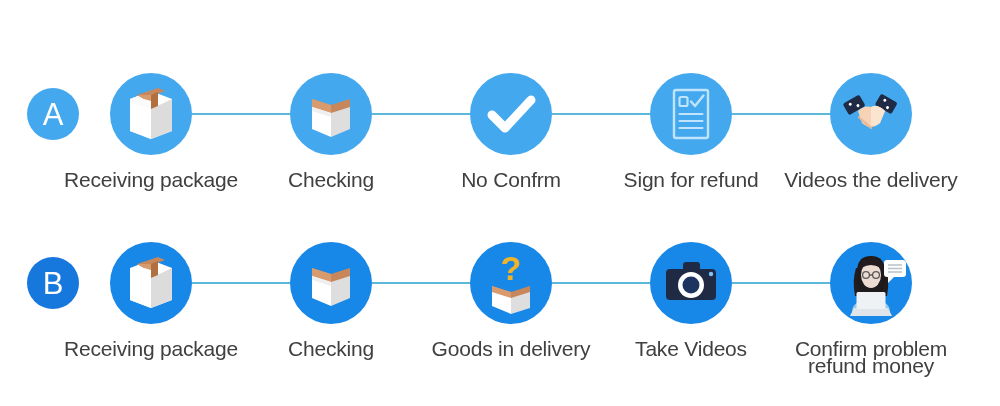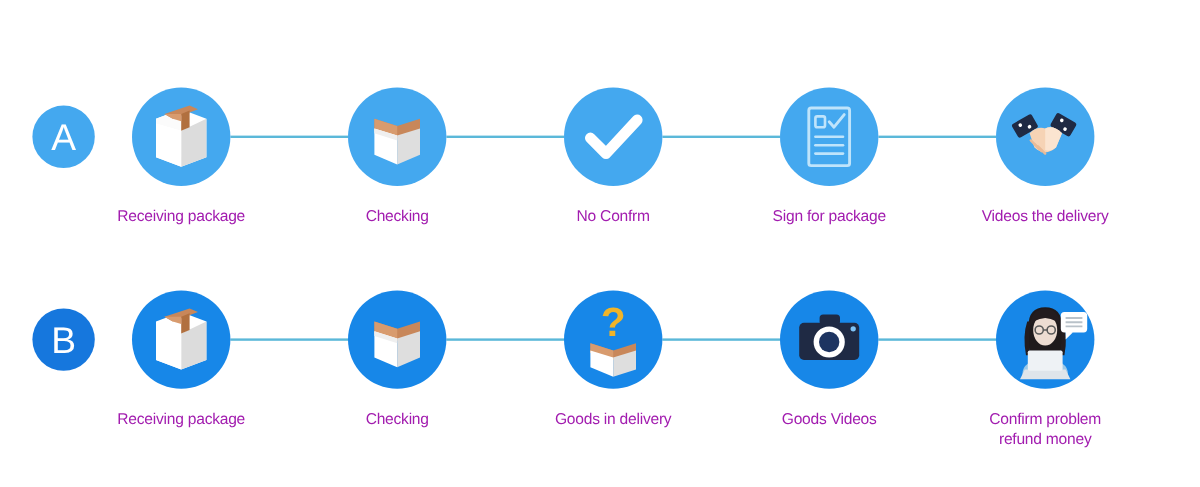--- a/index.html
+++ b/index.html
@@ -31,21 +31,21 @@
   .circle{
     position:absolute;left:50%;top:49px;width:82px;height:82px;margin-left:-41px;
     border-radius:50%;overflow:hidden;
   }
   #rowA .circle{background:#44a8ef;}
   #rowB .circle{background:#1787e8;}
   .circle svg{display:block;width:82px;height:82px;}
 
   .label{
     position:absolute;left:50%;width:230px;margin-left:-115px;
-    font-size:13px;color:#a21caf;line-height:17px;letter-spacing:-0.2px;
+    font-size:21px;color:#404040;line-height:17px;letter-spacing:-0.2px;
     white-space:pre-line;
   }
   #rowA .label{top:147px;}
   #rowB .label{top:147px;}
 </style>
 </head>
 <body>
 
 <div class="stage">
 
@@ -99,21 +99,21 @@
       <div class="circle">
         <svg viewBox="0 0 82 82">
           <rect x="24" y="17" width="34" height="48" rx="2" fill="none" stroke="#bfe4fb" stroke-width="2.4"></rect>
           <rect x="29.5" y="24" width="8" height="9" rx="1.5" fill="none" stroke="#bfe4fb" stroke-width="2.2"></rect>
           <path d="M41 28.5 L45 33 L53.5 22.5" fill="none" stroke="#bfe4fb" stroke-width="2.4" stroke-linecap="round" stroke-linejoin="round"></path>
           <line x1="29.5" y1="41" x2="52.5" y2="41" stroke="#bfe4fb" stroke-width="2.2" stroke-linecap="round"></line>
           <line x1="29.5" y1="48" x2="52.5" y2="48" stroke="#bfe4fb" stroke-width="2.2" stroke-linecap="round"></line>
           <line x1="29.5" y1="55" x2="52.5" y2="55" stroke="#bfe4fb" stroke-width="2.2" stroke-linecap="round"></line>
         </svg>
       </div>
-      <div class="label">Sign for package</div>
+      <div class="label">Sign for refund</div>
     </div>
 
     <div class="step" style="left:871px;">
       <div class="circle">
         <svg viewBox="0 0 82 82">
           <g transform="rotate(-30 27 32)">
             <rect x="15" y="24" width="19" height="13" rx="2" fill="#1f2a44"></rect>
             <circle cx="21.5" cy="28" r="1.5" fill="#ffffff"></circle>
             <circle cx="27.5" cy="33" r="1.5" fill="#ffffff"></circle>
           </g>
@@ -185,21 +185,21 @@
     <div class="step" style="left:691px;">
       <div class="circle">
         <svg viewBox="0 0 82 82">
           <rect x="16" y="27" width="50" height="31" rx="4" fill="#1f2a44"></rect>
           <rect x="33" y="20" width="17" height="9" rx="3" fill="#1f2a44"></rect>
           <circle cx="41" cy="43" r="13" fill="#ffffff"></circle>
           <circle cx="41" cy="43" r="8.5" fill="#1d3461"></circle>
           <circle cx="61" cy="32" r="2.2" fill="#7fc3f5"></circle>
         </svg>
       </div>
-      <div class="label">Goods Videos</div>
+      <div class="label">Take Videos</div>
     </div>
 
     <div class="step" style="left:871px;">
       <div class="circle">
         <svg viewBox="0 0 82 82">
           <path d="M27 30 q0 -16 14 -16 q14 0 14 16 l0 14 q0 12 -14 12 q-14 0 -14 -12 Z" fill="#1f1a1c"></path>
           <ellipse cx="41" cy="33" rx="10" ry="13" fill="#eddcd2"></ellipse>
           <path d="M28 30 q2 -15 13 -15 q11 0 13 15 q-3 -6 -13 -7 q-10 1 -13 7 Z" fill="#231c1f"></path>
           <path d="M29 26 q-3 16 0 28 l-4 0 q-3 -16 1 -28 Z" fill="#231c1f"></path>
           <path d="M53 26 q3 16 0 28 l4 0 q3 -16 -1 -28 Z" fill="#231c1f"></path>

